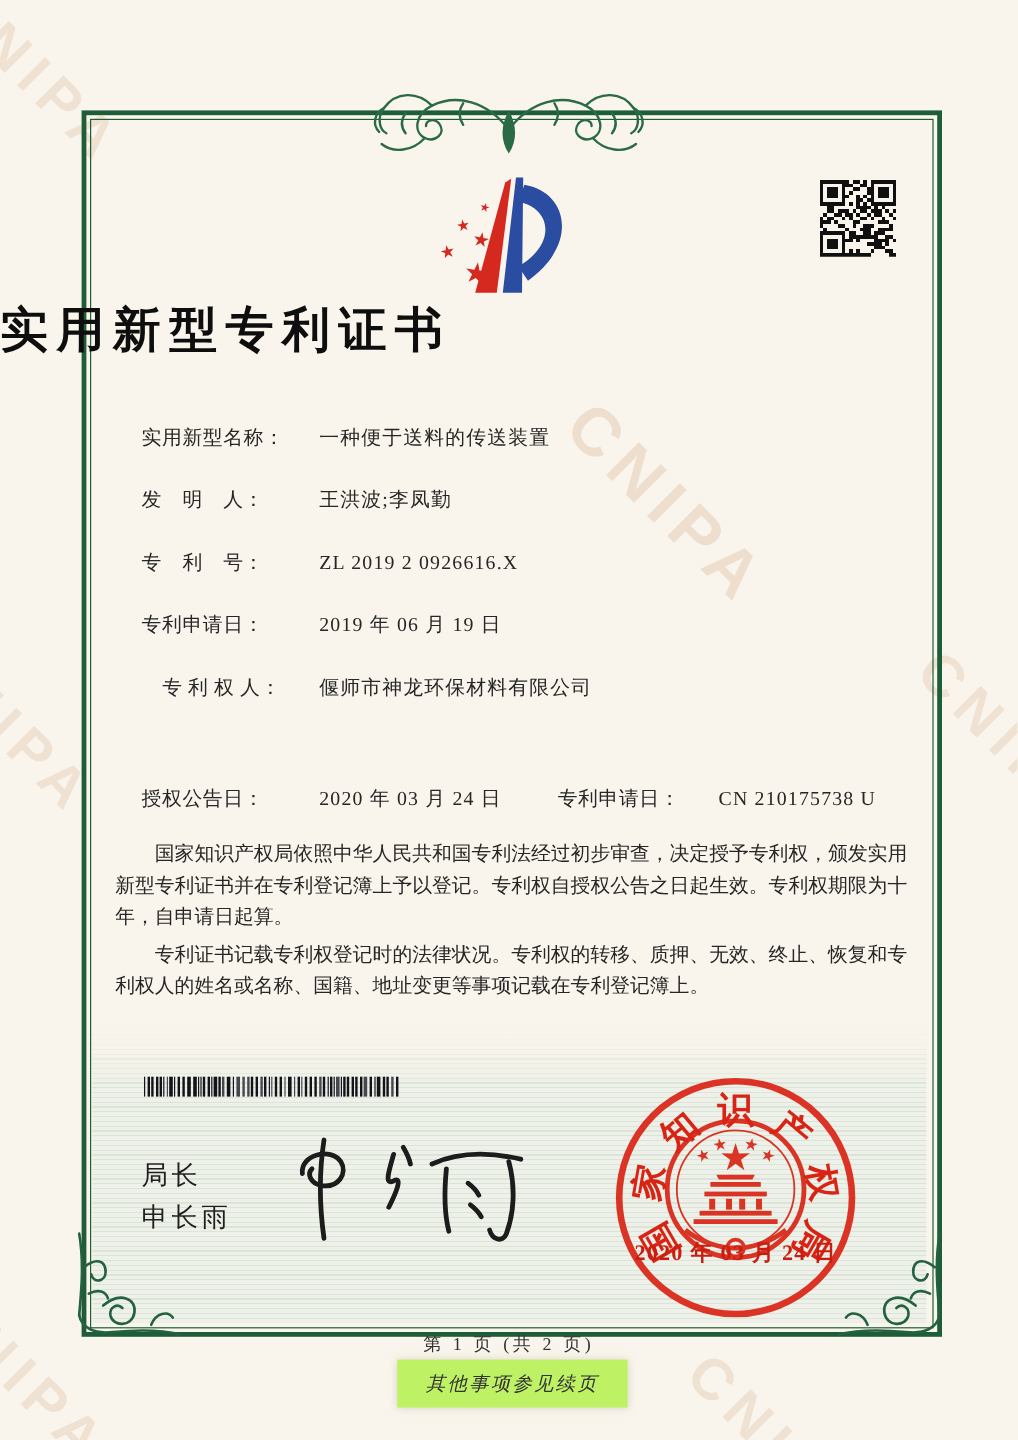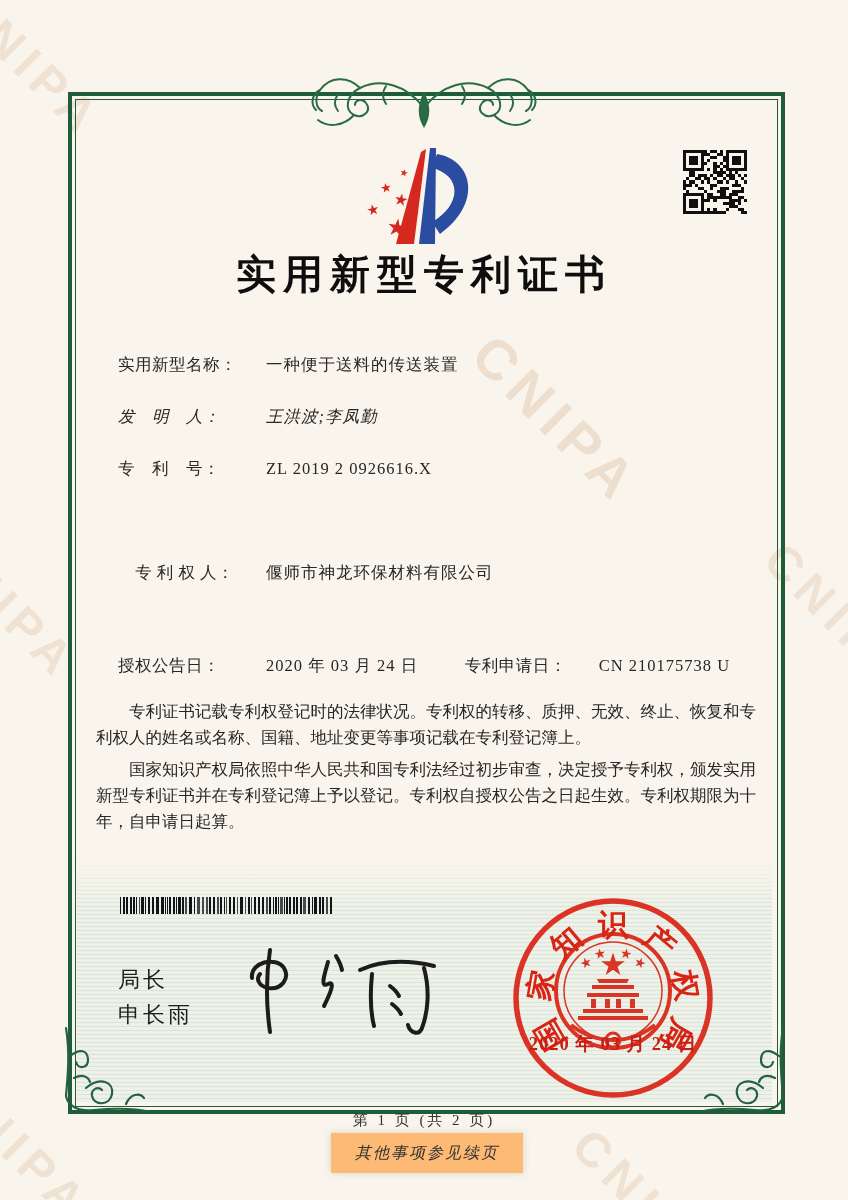--- a/index.html
+++ b/index.html
@@ -11,39 +11,39 @@
       transform:rotate(45deg);transform-origin:left top;white-space:nowrap;pointer-events:none;}
   .wm.big{font-size:56px;color:rgba(205,158,118,0.26);}
   
   .border-outer{position:absolute;left:68px;top:92px;width:709px;height:1014px;border:4px solid #1d5e38;}
   .border-inner{position:absolute;left:3px;top:3px;right:3px;bottom:3px;border:1px solid #1d5e38;}
   
   .waves{position:absolute;left:77px;top:858px;width:695px;height:244px;
          background-image:linear-gradient(180deg,rgba(250,245,236,1) 0px,rgba(250,245,236,0) 48px),
                           repeating-linear-gradient(180deg,#dbe4d6 0 1px,#eef1e9 1px 4px);}
   .certnum{position:absolute;left:100px;top:140px;font-size:17px;letter-spacing:2px;color:#2a2a2a;}
-  .title{position:absolute;left:0;right:0;top:247px;text-align:center;font-size:40px;font-weight:700;
+  .title{position:absolute;left:0;right:0;top:247px;font-size:40px;font-weight:700;
          letter-spacing:7px;color:#0e0e0e;}
   .frow{position:absolute;left:118px;font-size:16.5px;letter-spacing:0.5px;color:#262626;white-space:nowrap;}
   .flabel{display:inline-block;width:116px;}
   .fvalue{letter-spacing:1px;margin-left:32px;}
   .pair2{margin-left:42px;}
   .paras{position:absolute;left:96px;top:699px;width:660px;font-size:16.5px;line-height:26px;
          text-align:justify;color:#262626;}
   .paras p{margin:0 0 6px 0;text-indent:2em;}
   .signer{position:absolute;left:118px;top:962px;font-size:22px;line-height:35px;letter-spacing:3px;color:#1f1f1f;}
   .sig-svg{position:absolute;left:232px;top:936px;}
   .seal{position:absolute;left:508px;top:893px;width:210px;height:210px;}
   .seal svg{position:absolute;left:0;top:0;}
   .seal-char{font-size:30px;font-weight:700;fill:#d92415;font-family:"Liberation Serif","DejaVu Serif",serif;}
   .seal-date{position:absolute;left:0;width:210px;top:138px;text-align:center;font-size:18.5px;
              color:#c81d10;letter-spacing:1px;white-space:nowrap;font-weight:700;}
   .pagefoot{position:absolute;left:0;right:0;top:1084px;text-align:center;font-size:15px;
             letter-spacing:3px;color:#333;margin-top:27px;}
-  .note{position:absolute;left:331px;top:1133px;width:192px;height:40px;background:#fdba74;
+  .note{position:absolute;left:331px;top:1133px;width:192px;height:40px;background:#bef264;
         box-shadow:0 0 7px rgba(120,110,90,0.25);display:flex;align-items:center;justify-content:center;
         font-size:16px;letter-spacing:2px;color:#333;font-style:italic;}
   svg{display:block;}
 </style>
 </head>
 <body>
 
 <div class="sheet">
 
   <div class="wm" style="left:-18px;top:-22px;">CNIPA</div>
@@ -350,41 +350,44 @@
       <rect x="13" y="20" width="1" height="1"></rect>
       <rect x="19" y="20" width="1" height="1"></rect>
       <rect x="20" y="20" width="1" height="1"></rect>
     </svg>
 
   <div class="title">实用新型专利证书</div>
 
   <div class="frow" style="top:354px;">
     <span class="flabel">实用新型名称：</span><span class="fvalue">一种便于送料的传送装置</span>
   </div>
-  <div class="frow" style="top:406px;font-style:italic;">
+  <div class="frow" style="top:406px;">
     <span class="flabel">发　明　人：</span><span class="fvalue">王洪波;李凤勤</span>
   </div>
   <div class="frow" style="top:458px;">
     <span class="flabel">专　利　号：</span><span class="fvalue">ZL 2019 2 0926616.X</span>
+  </div>
+  <div class="frow" style="top:510px;">
+    <span class="flabel">专利申请日：</span><span class="fvalue">2019 年 06 月 19 日</span>
   </div>
   <div class="frow" style="top:562px;text-align:right;">
     <span class="flabel">专 利 权 人：</span><span class="fvalue">偃师市神龙环保材料有限公司</span>
   </div>
   <div class="frow" style="top:655px;">
     <span>
       <span class="flabel">授权公告日：</span><span class="fvalue">2020 年 03 月 24 日</span>
     </span>
     <span class="pair2">
       <span>专利申请日：</span><span class="fvalue">CN 210175738 U</span>
     </span>
   </div>
 
   <div class="paras">
+    <p>国家知识产权局依照中华人民共和国专利法经过初步审查，决定授予专利权，颁发实用新型专利证书并在专利登记簿上予以登记。专利权自授权公告之日起生效。专利权期限为十年，自申请日起算。</p>
     <p>专利证书记载专利权登记时的法律状况。专利权的转移、质押、无效、终止、恢复和专利权人的姓名或名称、国籍、地址变更等事项记载在专利登记簿上。</p>
-    <p>国家知识产权局依照中华人民共和国专利法经过初步审查，决定授予专利权，颁发实用新型专利证书并在专利登记簿上予以登记。专利权自授权公告之日起生效。专利权期限为十年，自申请日起算。</p>
   </div>
 
   <svg width="216" height="17" viewBox="0 0 216 17" style="position:absolute;left:120px;top:897px;">
       <rect x="0" y="0" width="1" height="17" fill="#13131a"></rect>
       <rect x="3" y="0" width="2" height="17" fill="#13131a"></rect>
       <rect x="6" y="0" width="2" height="17" fill="#13131a"></rect>
       <rect x="10" y="0" width="2" height="17" fill="#13131a"></rect>
       <rect x="13" y="0" width="2" height="17" fill="#13131a"></rect>
       <rect x="16" y="0" width="1" height="17" fill="#13131a"></rect>
       <rect x="19" y="0" width="1" height="17" fill="#474750"></rect>

